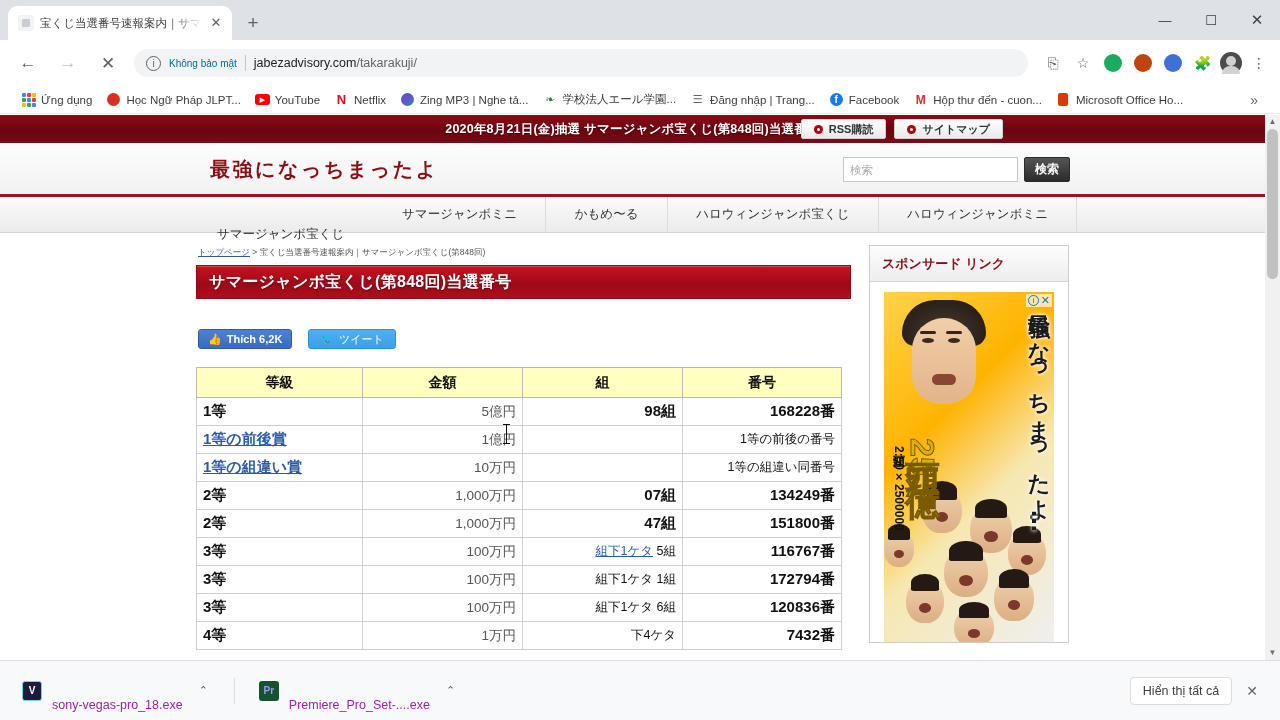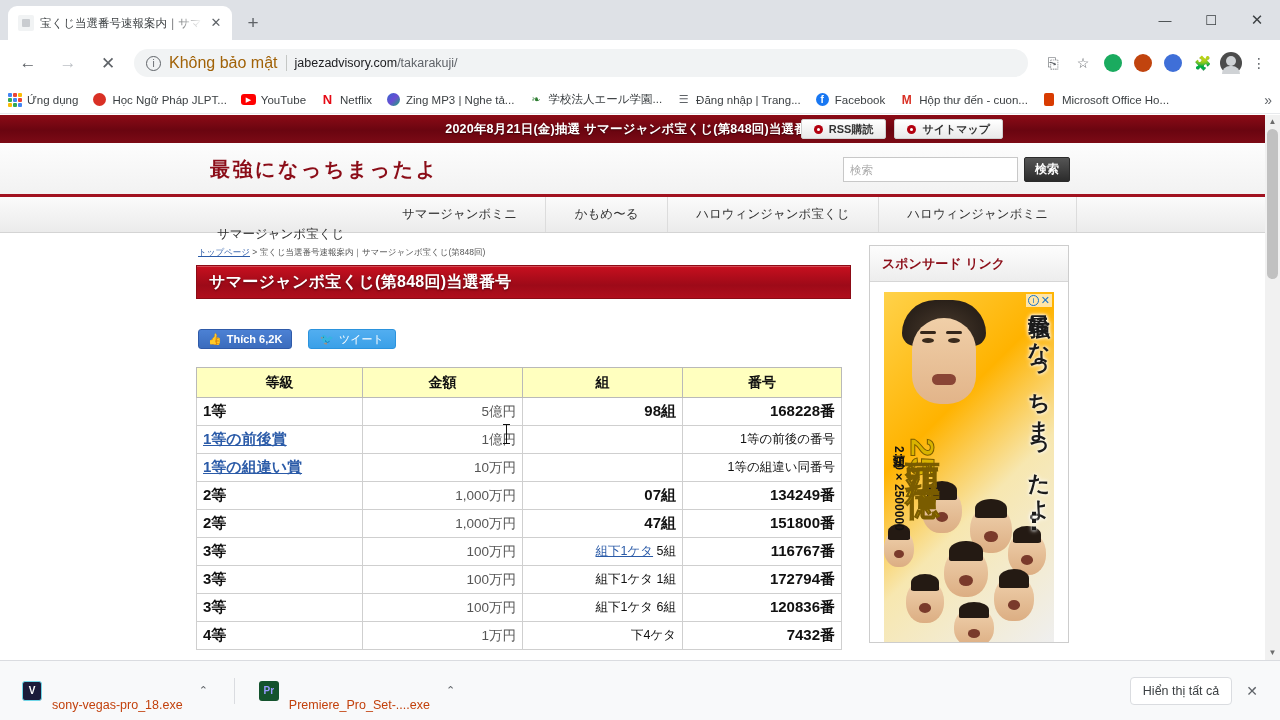--- a/index.html
+++ b/index.html
@@ -67,21 +67,21 @@
   .nav-btn.disabled { color: #bdc1c6; }
   .omnibox {
     flex: 1 1 auto; height: 28px; margin: 0 8px 0 6px;
     background: #f1f3f4; border-radius: 14px;
     display: flex; align-items: center; padding: 0 12px; gap: 8px;
   }
   .omni-info {
     width: 15px; height: 15px; border: 1.2px solid #5f6368; border-radius: 50%;
     font-size: 10px; line-height: 13px; text-align: center; color: #5f6368; flex: 0 0 15px;
   }
-  .omni-notsecure { font-size: 16px; color: #a16207; white-space: nowrap; }
+  .omni-notsecure { font-size: 10px; color: #0369a1; white-space: nowrap; }
   .omni-sep { width: 1px; height: 16px; background: #c4c7c5; }
   .omni-url { font-size: 12.5px; color: #202124; white-space: nowrap; }
   .omni-url .path { color: #5f6368; }
   .tool-icon {
     width: 26px; height: 26px; margin-left: 4px;
     display: flex; align-items: center; justify-content: center;
     font-size: 14px; color: #5f6368; cursor: pointer;
   }
   .avatar-icon {
     width: 22px; height: 22px; border-radius: 50%; background: #4b4b4b;
@@ -92,21 +92,21 @@
     border-radius: 50%; background: #cfd2d5;
   }
   .avatar-icon::before {
     content: ""; position: absolute; left: 2px; bottom: 0; width: 18px; height: 8px;
     border-radius: 9px 9px 0 0; background: #cfd2d5;
   }
   .ext-circle { width: 18px; height: 18px; border-radius: 50%; }
 
   .bookmarks-bar {
     position: absolute; top: 86px; left: 0; width: 1280px; height: 28px;
-    background: #fff; display: flex; align-items: center; padding: 0 0;
+    background: #fff; display: flex; align-items: center; padding: 0 14px;
     border-bottom: 1px solid #e8eaed;
   }
   .bm {
     display: flex; align-items: center; gap: 5px; padding: 2px 7px;
     font-size: 11.5px; color: #3c4043; white-space: nowrap; cursor: pointer; border-radius: 4px;
   }
   .bm-ico { width: 15px; height: 15px; flex: 0 0 15px; display:flex; align-items:center; justify-content:center; }
   .bm-overflow { margin-left: auto; padding: 2px 8px; font-size: 14px; color: #5f6368; cursor: pointer; }
   .apps-grid {
     width: 14px; height: 14px;
@@ -329,21 +329,21 @@
   .dl-item {
     display: flex; align-items: center; gap: 10px; height: 36px;
     padding: 0 6px 0 10px; margin-right: 14px; cursor: pointer;
   }
   .dl-sep { width: 1px; height: 26px; background: #dadce0; margin-right: 14px; }
   .dl-ico {
     width: 20px; height: 20px; border-radius: 3px;
     display: flex; align-items: center; justify-content: center;
     font-size: 10px; font-weight: bold; color: #fff;
   }
-  .dl-name { font-size: 12.5px; color: #c2410c; white-space: nowrap; margin-top: 28px; }
+  .dl-name { font-size: 12.5px; color: #a21caf; white-space: nowrap; margin-top: 28px; }
   .dl-caret { font-size: 11px; color: #5f6368; padding: 0 6px; }
   .dl-showall {
     margin-left: auto; font-size: 12.5px; color: #3c4043;
     border: 1px solid #dadce0; background: #fff; border-radius: 4px;
     padding: 6px 12px; cursor: pointer;
   }
   .dl-close { font-size: 14px; color: #5f6368; padding: 0 10px 0 14px; cursor: pointer; }
 
   .text-caret {
     position: absolute; left: 506px; top: 424px; width: 1px; height: 20px;

